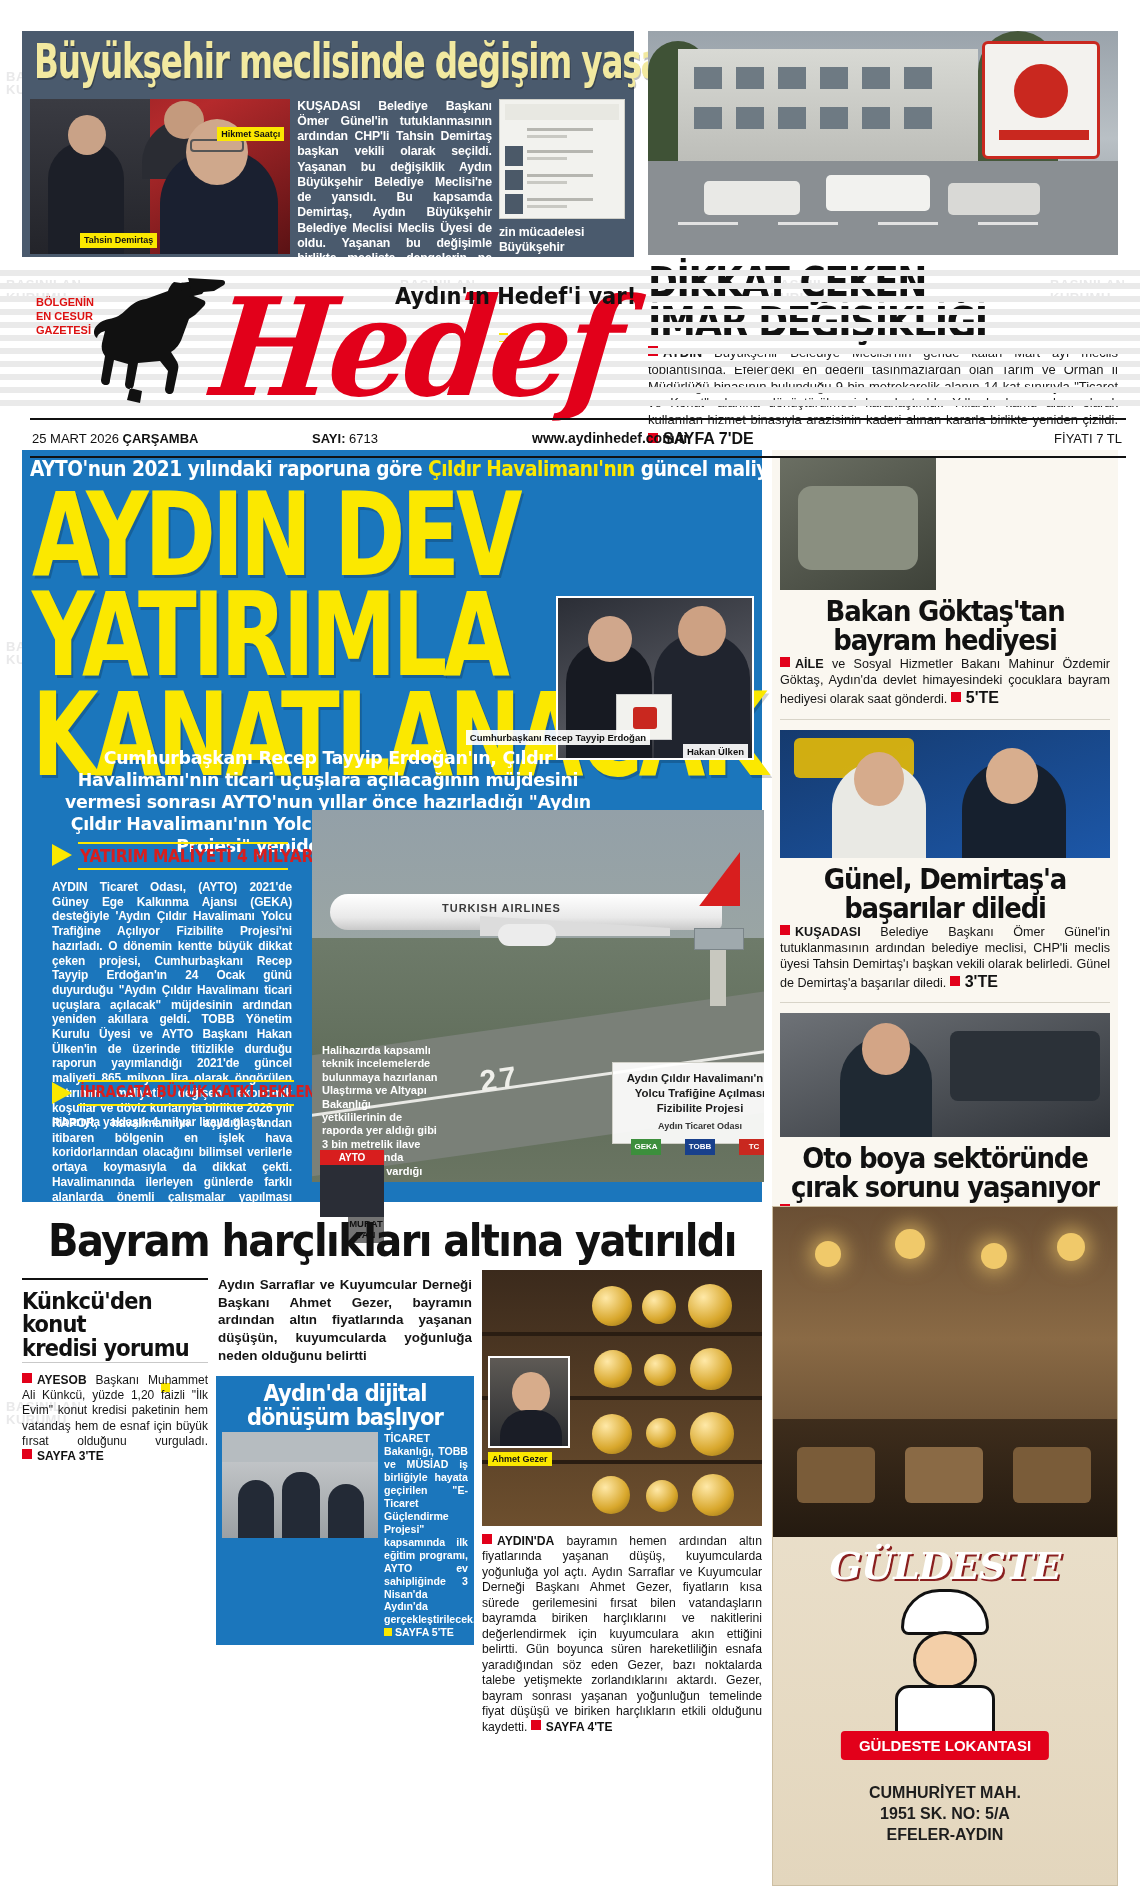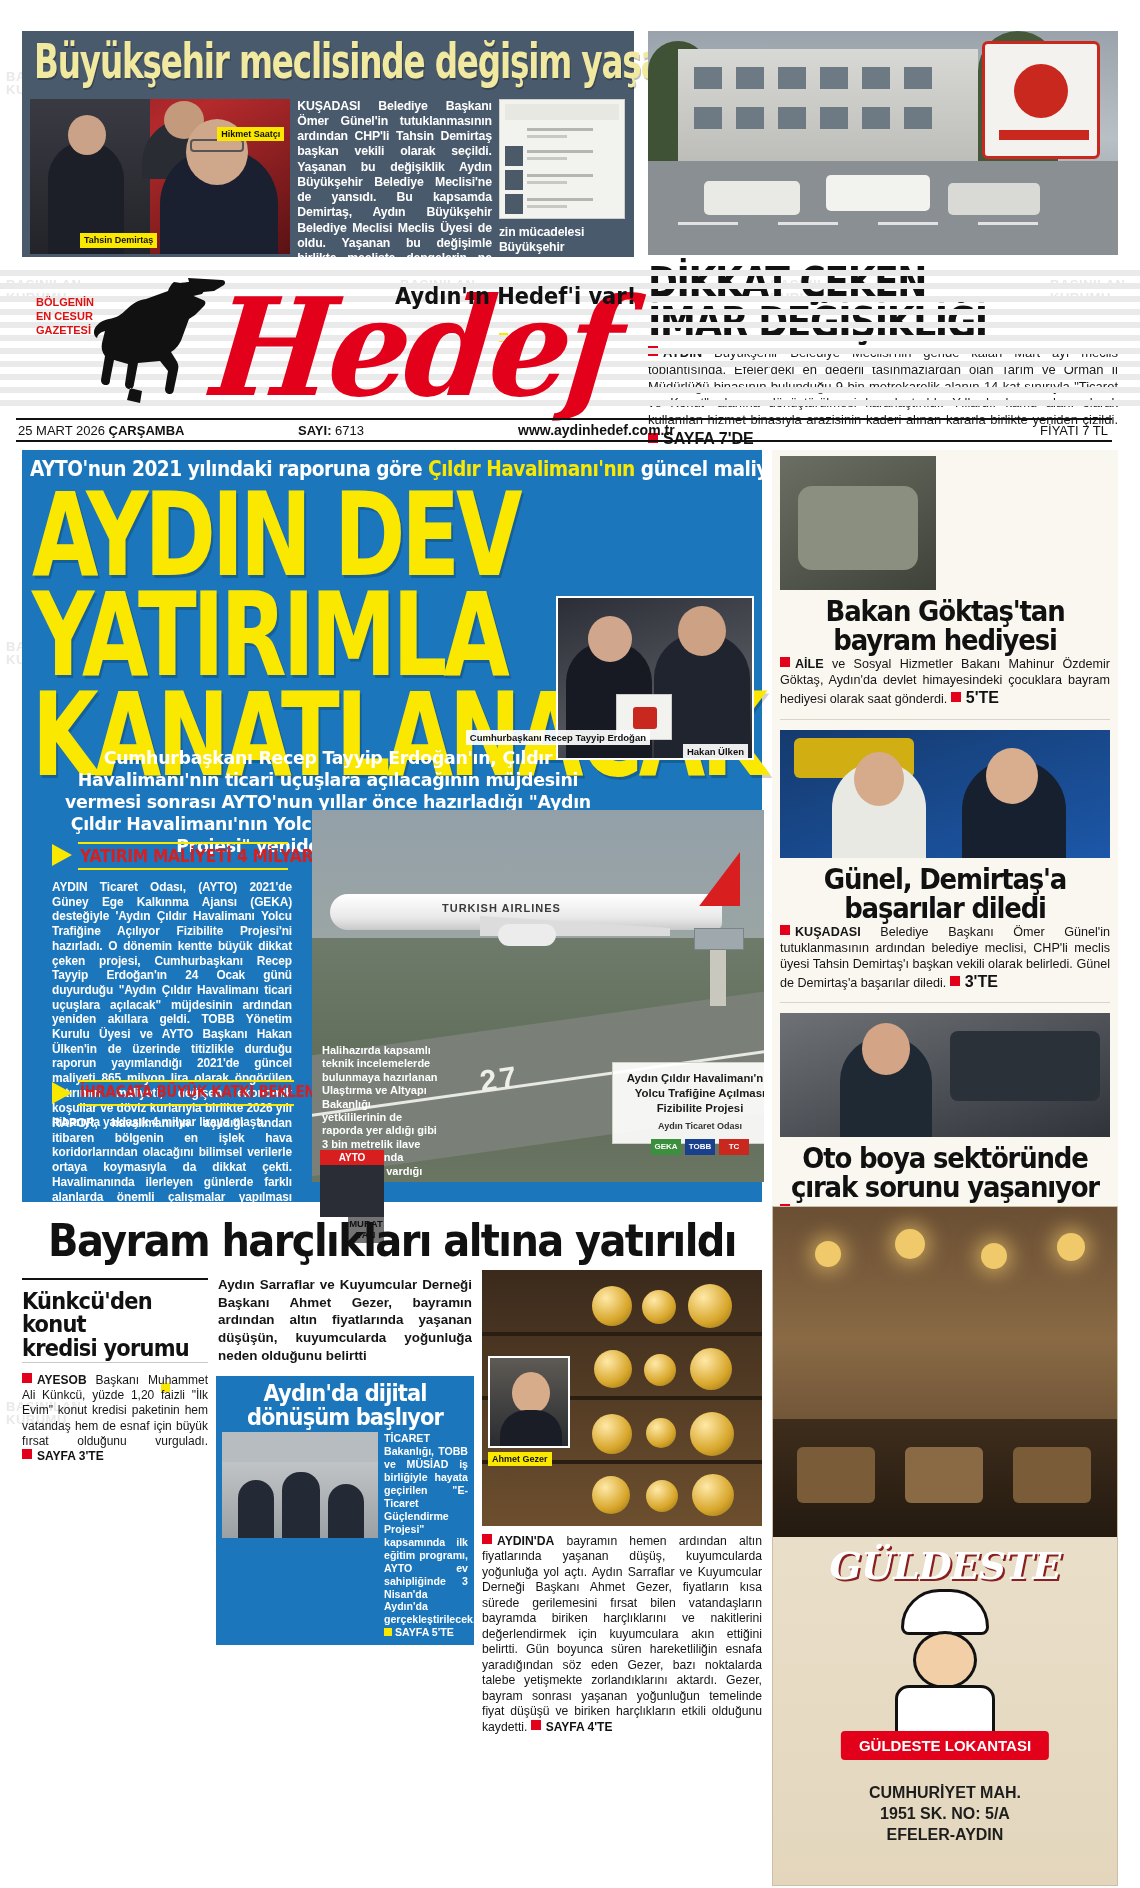--- a/index.html
+++ b/index.html
@@ -112,21 +112,21 @@
   .horse { position:absolute; left:78px; top:14px; width:160px; height:140px; z-index:3; }
   .badge-left { position:absolute; left:36px; top:34px; width:68px; z-index:4;
      color:#d11; font-weight:bold; font-size:11px; line-height:1.25; }
   .logo { position:absolute; left:214px; top:10px; z-index:3;
      font-family:"DejaVu Serif", serif; font-style:italic; font-weight:bold;
      font-size:128px; color:#e2001a; letter-spacing:-5px;
      transform:skewX(-6deg) scaleY(1.06); }
   .slogan { position:absolute; left:395px; top:22px; z-index:5;
      font-family:"DejaVu Sans", sans-serif; font-weight:bold; font-size:21px; color:#111;
      transform:scaleY(1.1); }
-  .infobar { position:absolute; left:16px; top:418px; width:1096px; height:24px;
+  .infobar { position:absolute; left:30px; top:418px; width:1096px; height:40px;
      border-top:2px solid #111; border-bottom:2px solid #111; z-index:3;
      display:flex; align-items:center; font-size:13px; color:#111; }
   .infobar .c1 { width:282px; padding-left:2px; }
   .infobar .c2 { width:190px; }
   .infobar .c3 { flex:1; text-align:left; font-weight:bold; font-size:14px; padding-left:30px;}
   .infobar .c4 { width:110px; text-align:right; padding-right:4px; }
 
   
   .feature { position:absolute; left:22px; top:450px; width:740px; height:752px;
      background:#1b76bc; z-index:2; }
@@ -196,21 +196,21 @@
   .plane .txt { position:absolute; left:112px; top:40px; color:#3a3a3a;
      font-weight:bold; font-size:11px; letter-spacing:1px; }
   .tower { position:absolute; right:18px; top:118px; width:54px; height:78px; }
   .tower .st { position:absolute; left:18px; top:14px; width:16px; height:64px; background:#c8c8bf; }
   .tower .cab { position:absolute; left:2px; top:0; width:50px; height:22px;
      background:#9fa9ad; border:1px solid #7b8589; }
   .infobox { position:absolute; left:300px; top:252px; width:176px; height:82px;
      background:rgba(255,255,255,.92); border:1px solid #d0d0c8; z-index:6;
      text-align:center; padding-top:8px; }
   .infobox .t { font-weight:bold; font-size:11.4px; color:#1a1a1a; line-height:1.3; }
-  .infobox .logos { display:flex; justify-content:center; gap:4px; margin-top:8px;align-items:flex-end; }
+  .infobox .logos { display:flex; justify-content:center; gap:24px; margin-top:8px;align-items:flex-end; }
   .infobox .logos span { display:inline-block; width:30px; height:16px; background:#3c8f3c;
      color:#fff; font-size:8px; font-weight:bold; line-height:16px; }
   .callout { position:absolute; left:300px; top:-8px; width:116px;
      color:#fff; font-weight:bold; font-size:11px; line-height:1.22; z-index:6; }
   .habertag { position:absolute; left:298px; top:700px; width:64px; z-index:6; }
   .habertag .hd { background:#d81e1e; color:#fff; font-weight:bold; font-size:10px;
      text-align:center; padding:2px 0; }
   .habertag .ph { width:64px; height:52px; background:#2a2d36; }
   .habertag .nm { background:#737373; color:#111; font-weight:bold; font-size:9.5px;
      text-align:center; padding:2px 0; line-height:1.15;margin-left:28px; }

